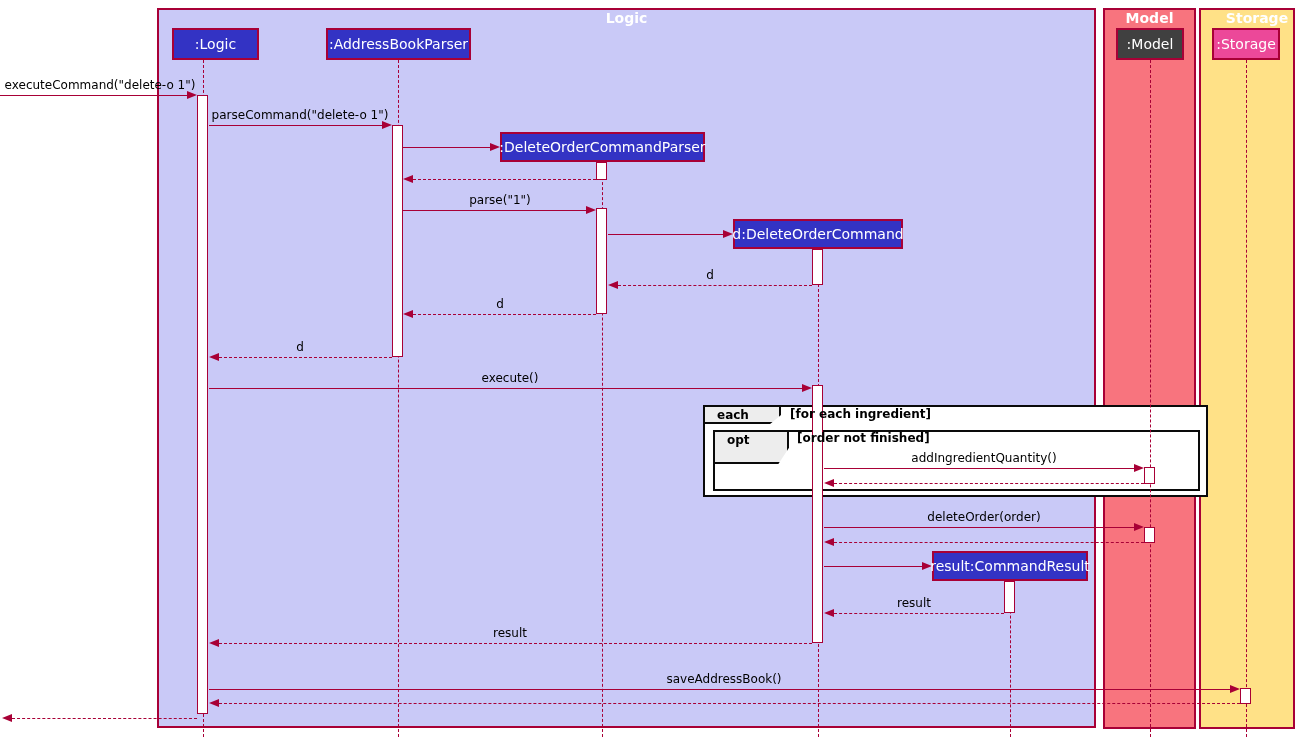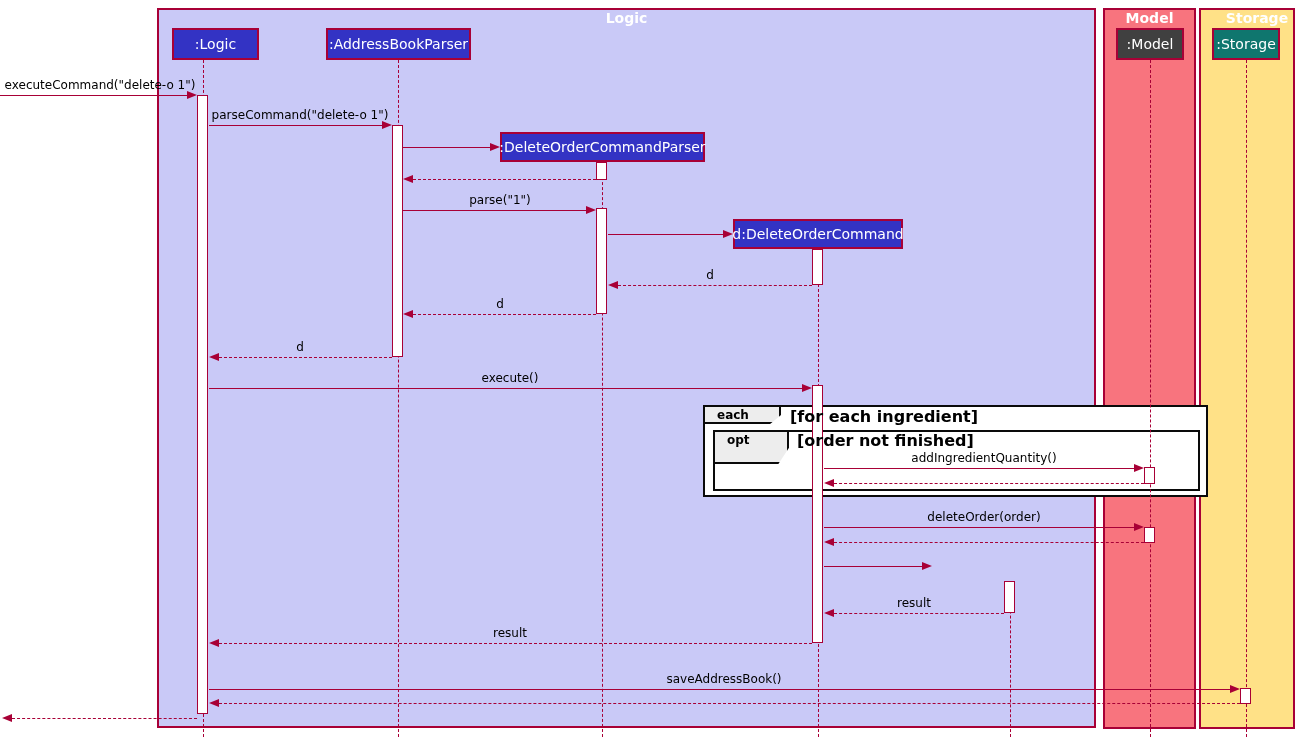--- a/index.html
+++ b/index.html
@@ -16,34 +16,34 @@
   .frame-storage { left:1199px; top:8px; width:96px;  height:721px; background:#FFE187; }
   .frame-title { position:absolute; color:#ffffff; font-weight:bold; font-size:14px; text-align:center; }
   
   .pbox {
     position:absolute; box-sizing:border-box; height:32px;
     background:#3333C4; border:2px solid #A80036; color:#ffffff;
     font-size:14px; display:flex; align-items:center; justify-content:center;
     white-space:nowrap;
   }
   .pbox.model   { background:#404040; }
-  .pbox.storage { background:#0f766e; }
+  .pbox.storage { background:#ec4899; }
   
   .ll { position:absolute; width:0; border-left:1px dashed #A80036; }
   
   .act { position:absolute; width:11px; background:#ffffff; border:1px solid #A80036; box-sizing:border-box; }
   
   .frag { position:absolute; box-sizing:border-box; background:#ffffff; border:2px solid #0A0A0A; }
   .frag-tab {
     position:absolute; box-sizing:border-box; background:#EDEDED; border:2px solid #0A0A0A;
     clip-path:polygon(0 0, 100% 0, 100% 52%, 86% 100%, 0 100%);
     font-weight:bold; font-size:12px; color:#000;
     padding:1px 18px 2px 12px; white-space:nowrap;
   }
-  .guard { position:absolute; font-weight:bold; font-size:16px; color:#000; white-space:nowrap; }
+  .guard { position:absolute; font-weight:bold; font-size:12px; color:#000; white-space:nowrap; }
   
   .mline { position:absolute; height:0; border-top:1px solid #A80036; }
   .mline.dashed { border-top-style:dashed; }
   .head-r { position:absolute; width:0; height:0;
     border-top:4px solid transparent; border-bottom:4px solid transparent;
     border-left:10px solid #A80036; }
   .head-l { position:absolute; width:0; height:0;
     border-top:4px solid transparent; border-bottom:4px solid transparent;
     border-right:10px solid #A80036; }
   .mlabel { position:absolute; font-size:12px; color:#000; white-space:nowrap;
@@ -134,20 +134,21 @@
       <div class="mline dashed" style="left: 219px; top: 703px; width: 1021px;"></div>
       <div class="head-l" style="left: 209px; top: 699px;"></div>
       <div class="mline dashed" style="left: 12px; top: 718px; width: 185px;"></div>
       <div class="head-l" style="left: 2px; top: 714px;"></div>
     </div>
 
   <div class="pbox" style="left:172px; top:28px; width:87px;">:Logic</div>
   <div class="pbox" style="left:326px; top:28px; width:145px;">:AddressBookParser</div>
   <div class="pbox" style="left:733px; top:219px; width:170px; height:30px;">d:DeleteOrderCommand</div>
   <div class="pbox" style="left:500px; top:132px; width:205px; height:30px;">:DeleteOrderCommandParser</div>
+  <div class="pbox" style="left:932px; top:551px; width:156px; height:30px;">result:CommandResult</div>
   <div class="pbox model" style="left:1116px; top:28px; width:68px;">:Model</div>
   <div class="pbox storage" style="left:1212px; top:28px; width:68px;">:Storage</div>
 
   <div class="frag-tab" style="left:703px; top:405px; width:78px; height:19px;">each</div>
   <div class="guard" style="left:790px; top:407px;">[for each ingredient]</div>
   <div class="frag-tab" style="left:713px; top:430px; width:76px; height:34px;">opt</div>
   <div class="guard" style="left:797px; top:431px;">[order not finished]</div>
 </div>
 
 </body></html>

